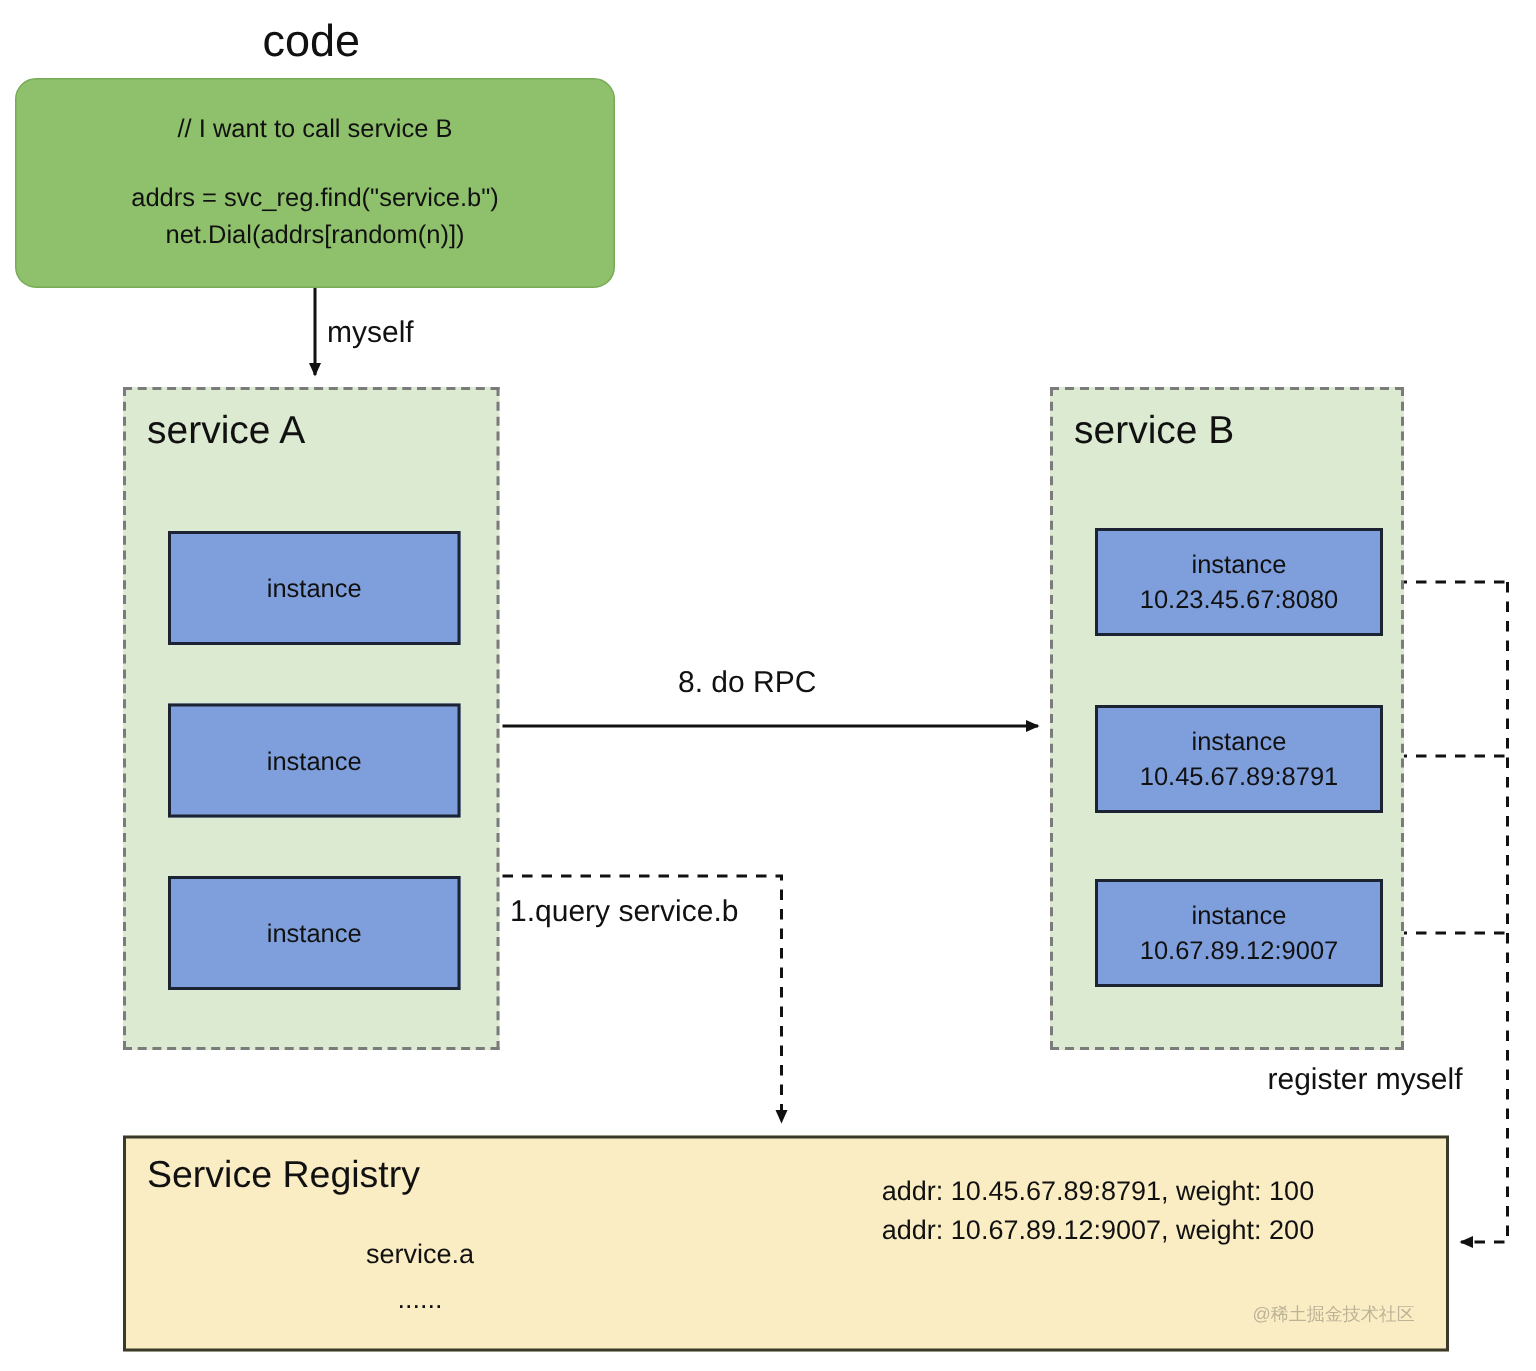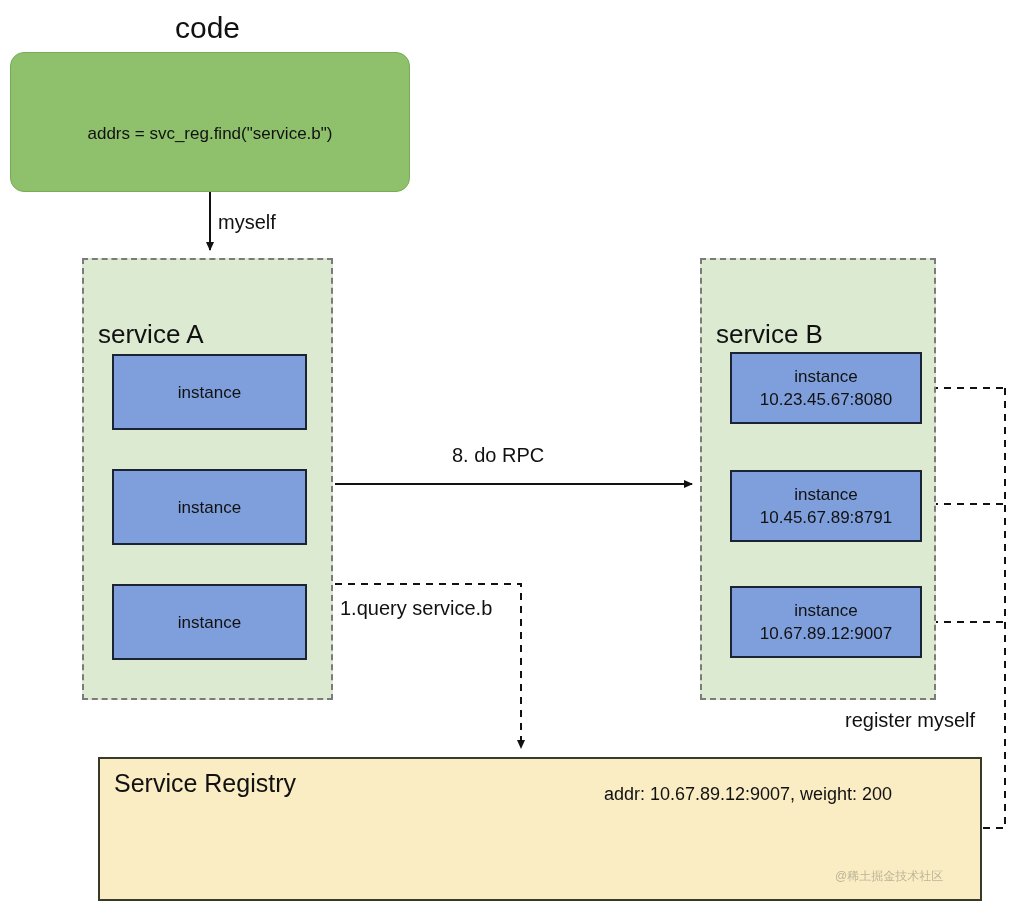--- a/index.html
+++ b/index.html
@@ -14,31 +14,31 @@
               font-size:30px;line-height:36px;color:#111;}
   .code-box{left:10px;top:52px;width:400px;height:140px;background:#8fc06c;
             border:1px solid #79ab57;border-radius:14px;
             display:flex;flex-direction:column;align-items:center;justify-content:center;}
   .code-comment{font-size:17px;line-height:22px;color:#111;}
   .code-lines{margin-top:22px;text-align:center;font-size:17px;line-height:25px;color:#111;}
 
   .svc-box{background:#dcead1;border:2px dashed #7b7b7b;}
   .svc-a{left:82px;top:258px;width:251px;height:442px;}
   .svc-b{left:700px;top:258px;width:236px;height:442px;}
-  .svc-title{position:absolute;left:14px;top:10px;font-size:26px;line-height:32px;color:#111;margin-top:48px;}
+  .svc-title{position:absolute;left:14px;top:10px;font-size:26px;line-height:32px;color:#111;}
 
   .inst{position:absolute;background:#7f9fdc;border:2px solid #1c2433;
         display:flex;flex-direction:column;align-items:center;justify-content:center;
         font-size:17px;line-height:23px;color:#111;text-align:center;}
   .inst.a{left:112px;width:191px;height:72px;}
   .inst.a1{top:354px;} .inst.a2{top:469px;} .inst.a3{top:584px;}
   .inst.b{left:730px;width:188px;height:68px;}
   .inst.b1{top:352px;} .inst.b2{top:470px;} .inst.b3{top:586px;}
 
-  .registry{left:98px;top:757px;width:884px;height:144px;background:#faedc3;
+  .registry{left:82px;top:757px;width:884px;height:144px;background:#faedc3;
             border:2px solid #3a3a2a;}
   .reg-title{position:absolute;left:14px;top:8px;font-size:25px;line-height:32px;color:#111;}
   .reg-left{position:absolute;left:86px;top:62px;width:220px;text-align:center;
             font-size:18px;line-height:30px;color:#111;}
   .reg-right{position:absolute;left:438px;top:22px;width:420px;text-align:center;
              font-size:18px;line-height:26px;color:#111;}
   .reg-right .svcname{display:block;}
 
   .edge-label{position:absolute;font-size:20px;line-height:24px;color:#111;white-space:nowrap;}
   .lbl-deploy{left:218px;top:210px;}
@@ -76,22 +76,24 @@
     <g>
       <path d="M918,388 L1005,388" fill="none" stroke="#111111" stroke-width="2" stroke-dasharray="7,6"></path>
       <path d="M918,504 L1005,504" fill="none" stroke="#111111" stroke-width="2" stroke-dasharray="7,6"></path>
       <path d="M918,622 L1005,622" fill="none" stroke="#111111" stroke-width="2" stroke-dasharray="7,6"></path>
       <path d="M1005,388 L1005,828 L974,828" fill="none" stroke="#111111" stroke-width="2" stroke-dasharray="7,6" marker-end="url(#arrow)"></path>
     </g>
   </svg>
 
   <div class="code-title">code</div>
   <div class="node code-box">
+    <div class="code-comment">// I want to call service B</div>
     <div class="code-lines">
       <div>addrs = svc_reg.find("service.b")</div>
+      <div>net.Dial(addrs[random(n)])</div>
     </div>
   </div>
 
   <div class="node svc-box svc-a">
     <div class="svc-title">service A</div>
   </div>
   <div class="inst a a1">
     <span>instance</span>
   </div>
   <div class="inst a a2">
@@ -112,21 +114,26 @@
     <span>instance</span>
     <span>10.45.67.89:8791</span>
   </div>
   <div class="inst b b3">
     <span>instance</span>
     <span>10.67.89.12:9007</span>
   </div>
 
   <div class="node registry">
     <div class="reg-title">Service Registry</div>
+    <div class="reg-left">
+      <div>service.a</div>
+      <div>......</div>
+    </div>
     <div class="reg-right">
+      <div>addr: 10.45.67.89:8791, weight: 100</div>
       <div>addr: 10.67.89.12:9007, weight: 200</div>
     </div>
   </div>
 
   <div class="edge-label lbl-deploy">myself</div>
   <div class="edge-label lbl-rpc">8. do RPC</div>
   <div class="edge-label lbl-query">1.query service.b</div>
   <div class="edge-label lbl-register">register myself</div>
 
   <div class="watermark">@稀土掘金技术社区</div>

